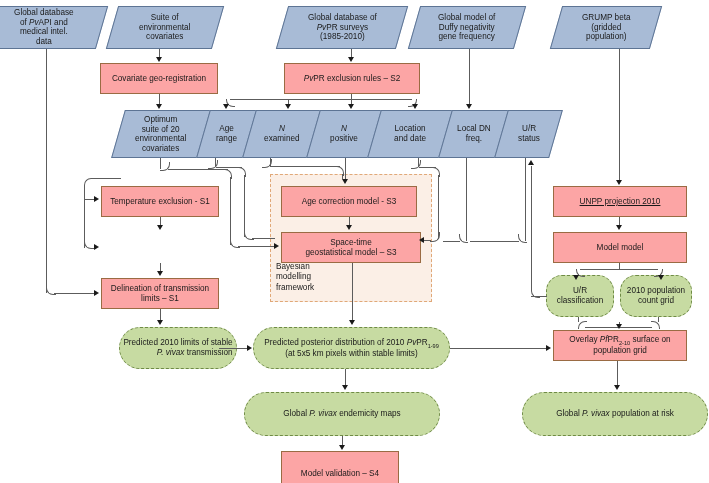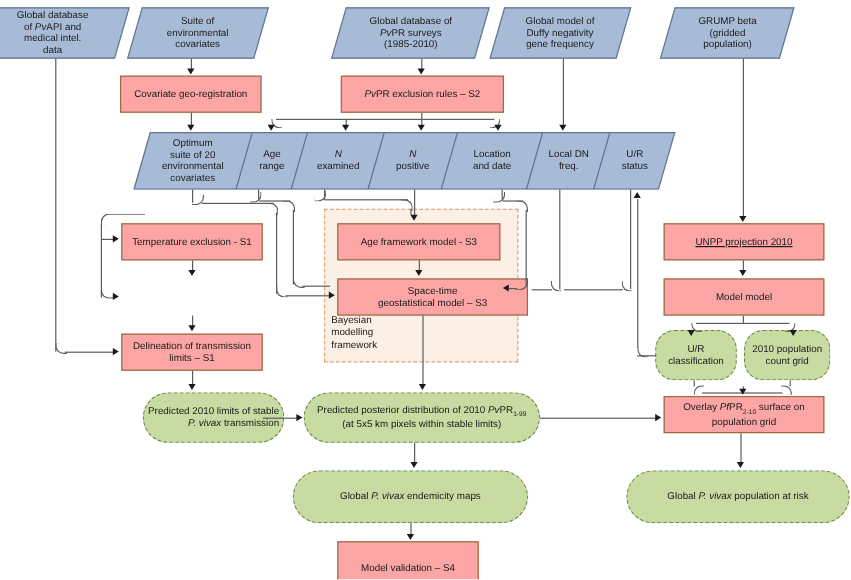--- a/index.html
+++ b/index.html
@@ -104,23 +104,23 @@
   <div class="panel-cap" style="left:276px;top:262px;width:70px;">Bayesian<br>modelling<br>framework</div>
 
   <div class="node proc" style="left:101px;top:186px;width:118px;height:31px;">
     <span class="lbl">Temperature exclusion - S1</span>
   </div>
   <div class="node proc" style="left:101px;top:278px;width:118px;height:31px;">
     <span class="lbl">Delineation of transmission<br>limits – S1</span>
   </div>
 
   <div class="node proc" style="left:281px;top:186px;width:136px;height:31px;">
-    <span class="lbl">Age framework model - S3</span>
-  </div>
-  <div class="node proc" style="left:281px;top:232px;width:159px;height:31px;">
+    <span class="lbl">Age correction model - S3</span>
+  </div>
+  <div class="node proc" style="left:281px;top:232px;width:140px;height:31px;">
     <span class="lbl">Space-time<br>geostatistical model – S3</span>
   </div>
 
   <div class="node proc" style="left:553px;top:186px;width:134px;height:31px;text-decoration:underline;">
     <span class="lbl">UNPP projection 2010</span>
   </div>
   <div class="node proc" style="left:553px;top:232px;width:134px;height:31px;">
     <span class="lbl">Model model</span>
   </div>
   <div class="node term sharp" style="left:546px;top:275px;width:68px;height:42px;">

